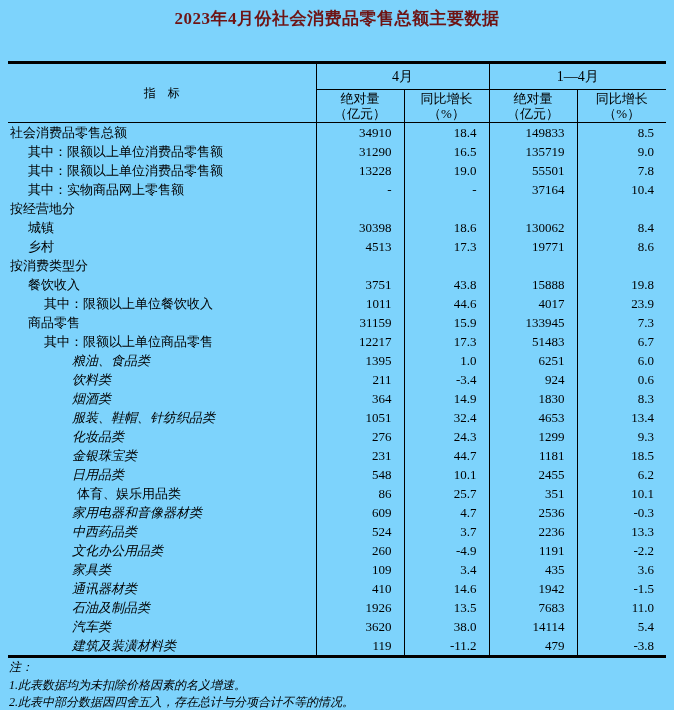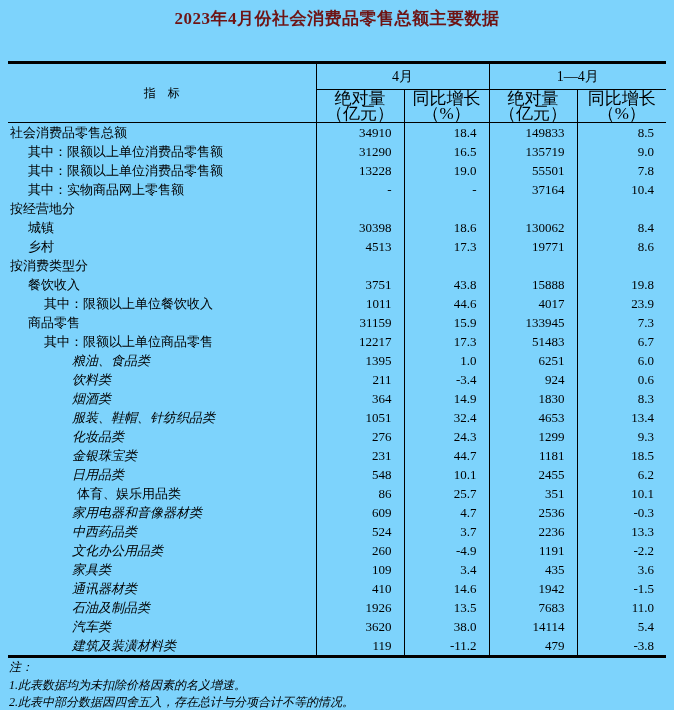--- a/index.html
+++ b/index.html
@@ -50,21 +50,21 @@
     border-bottom: 1px solid #000;
     text-align: center;
     font-size: 14px;
     vertical-align: middle;
   }
   .th-sub {
     height: 32px;
     border-left: 1px solid #000;
     border-bottom: 1px solid #000;
     text-align: center;
-    font-size: 17px;
+    font-size: 13px;
     line-height: 15px;
     vertical-align: middle;
     margin-left: 28px;
   }
 
   tbody td { height: 19px; line-height: 19px; padding: 0; vertical-align: middle; white-space: nowrap; overflow: hidden; }
   td.c-num {
     border-left: 1px solid #000;
     text-align: right;
     padding-right: 12px;

